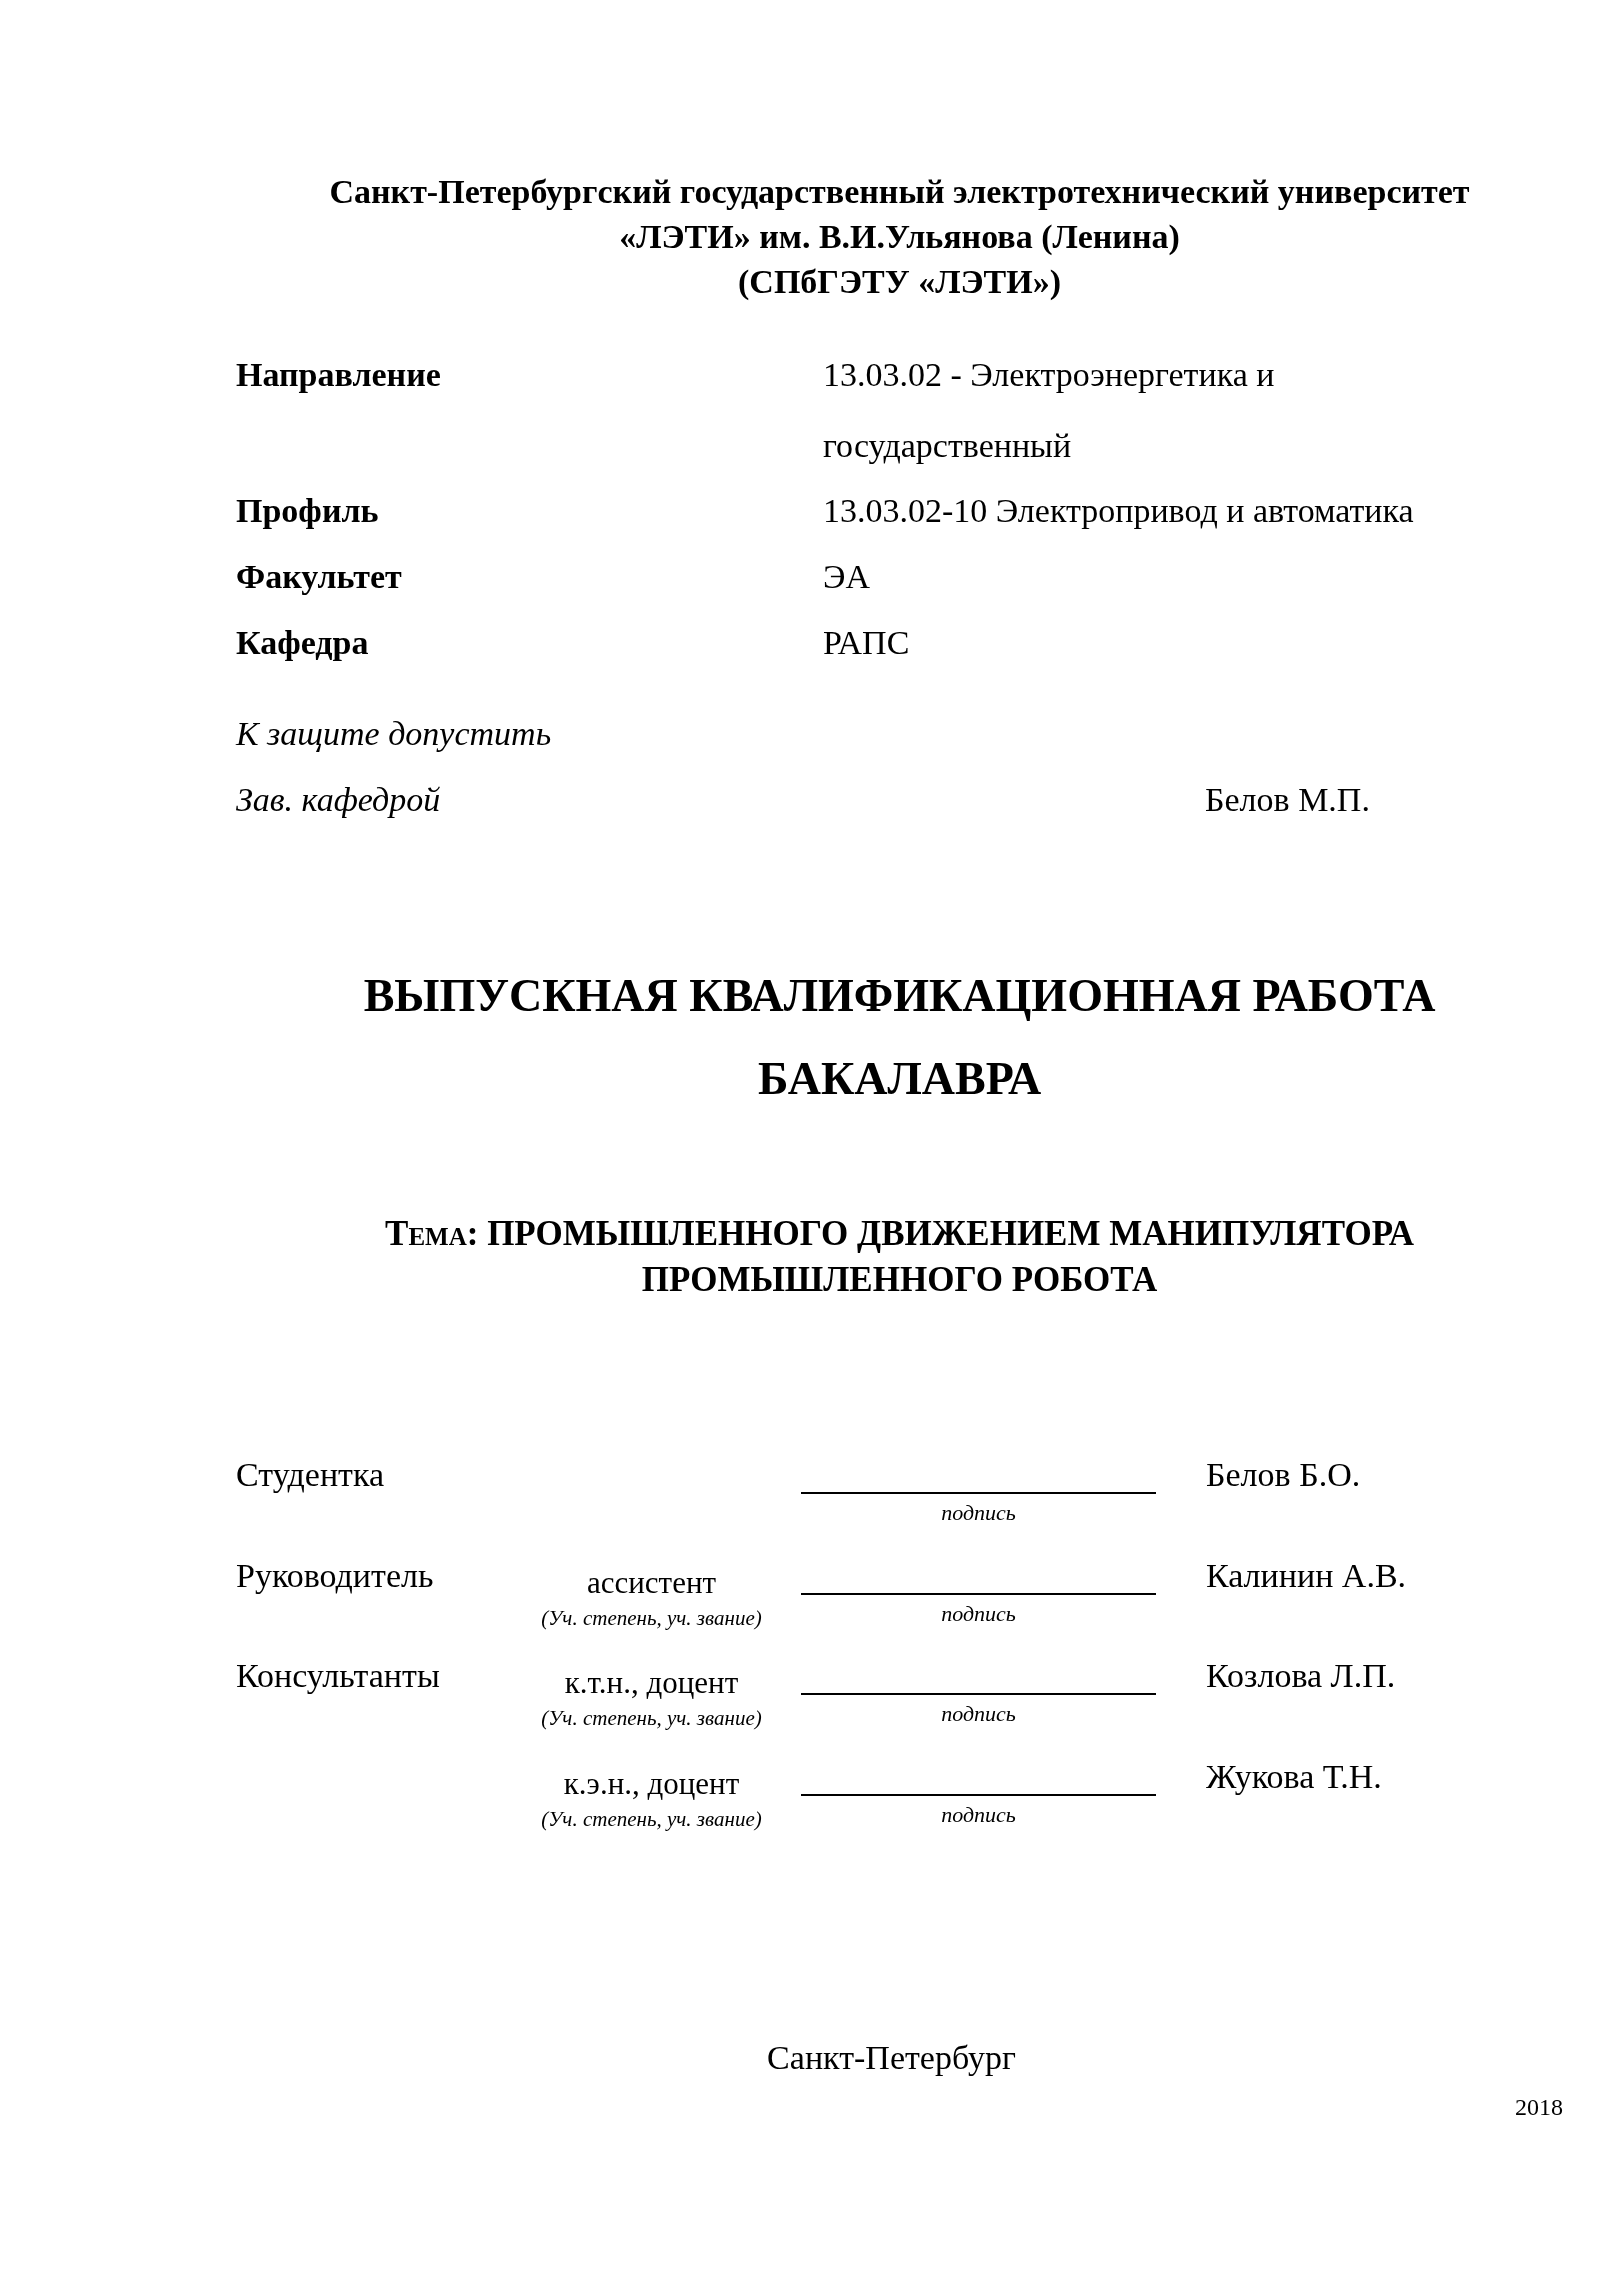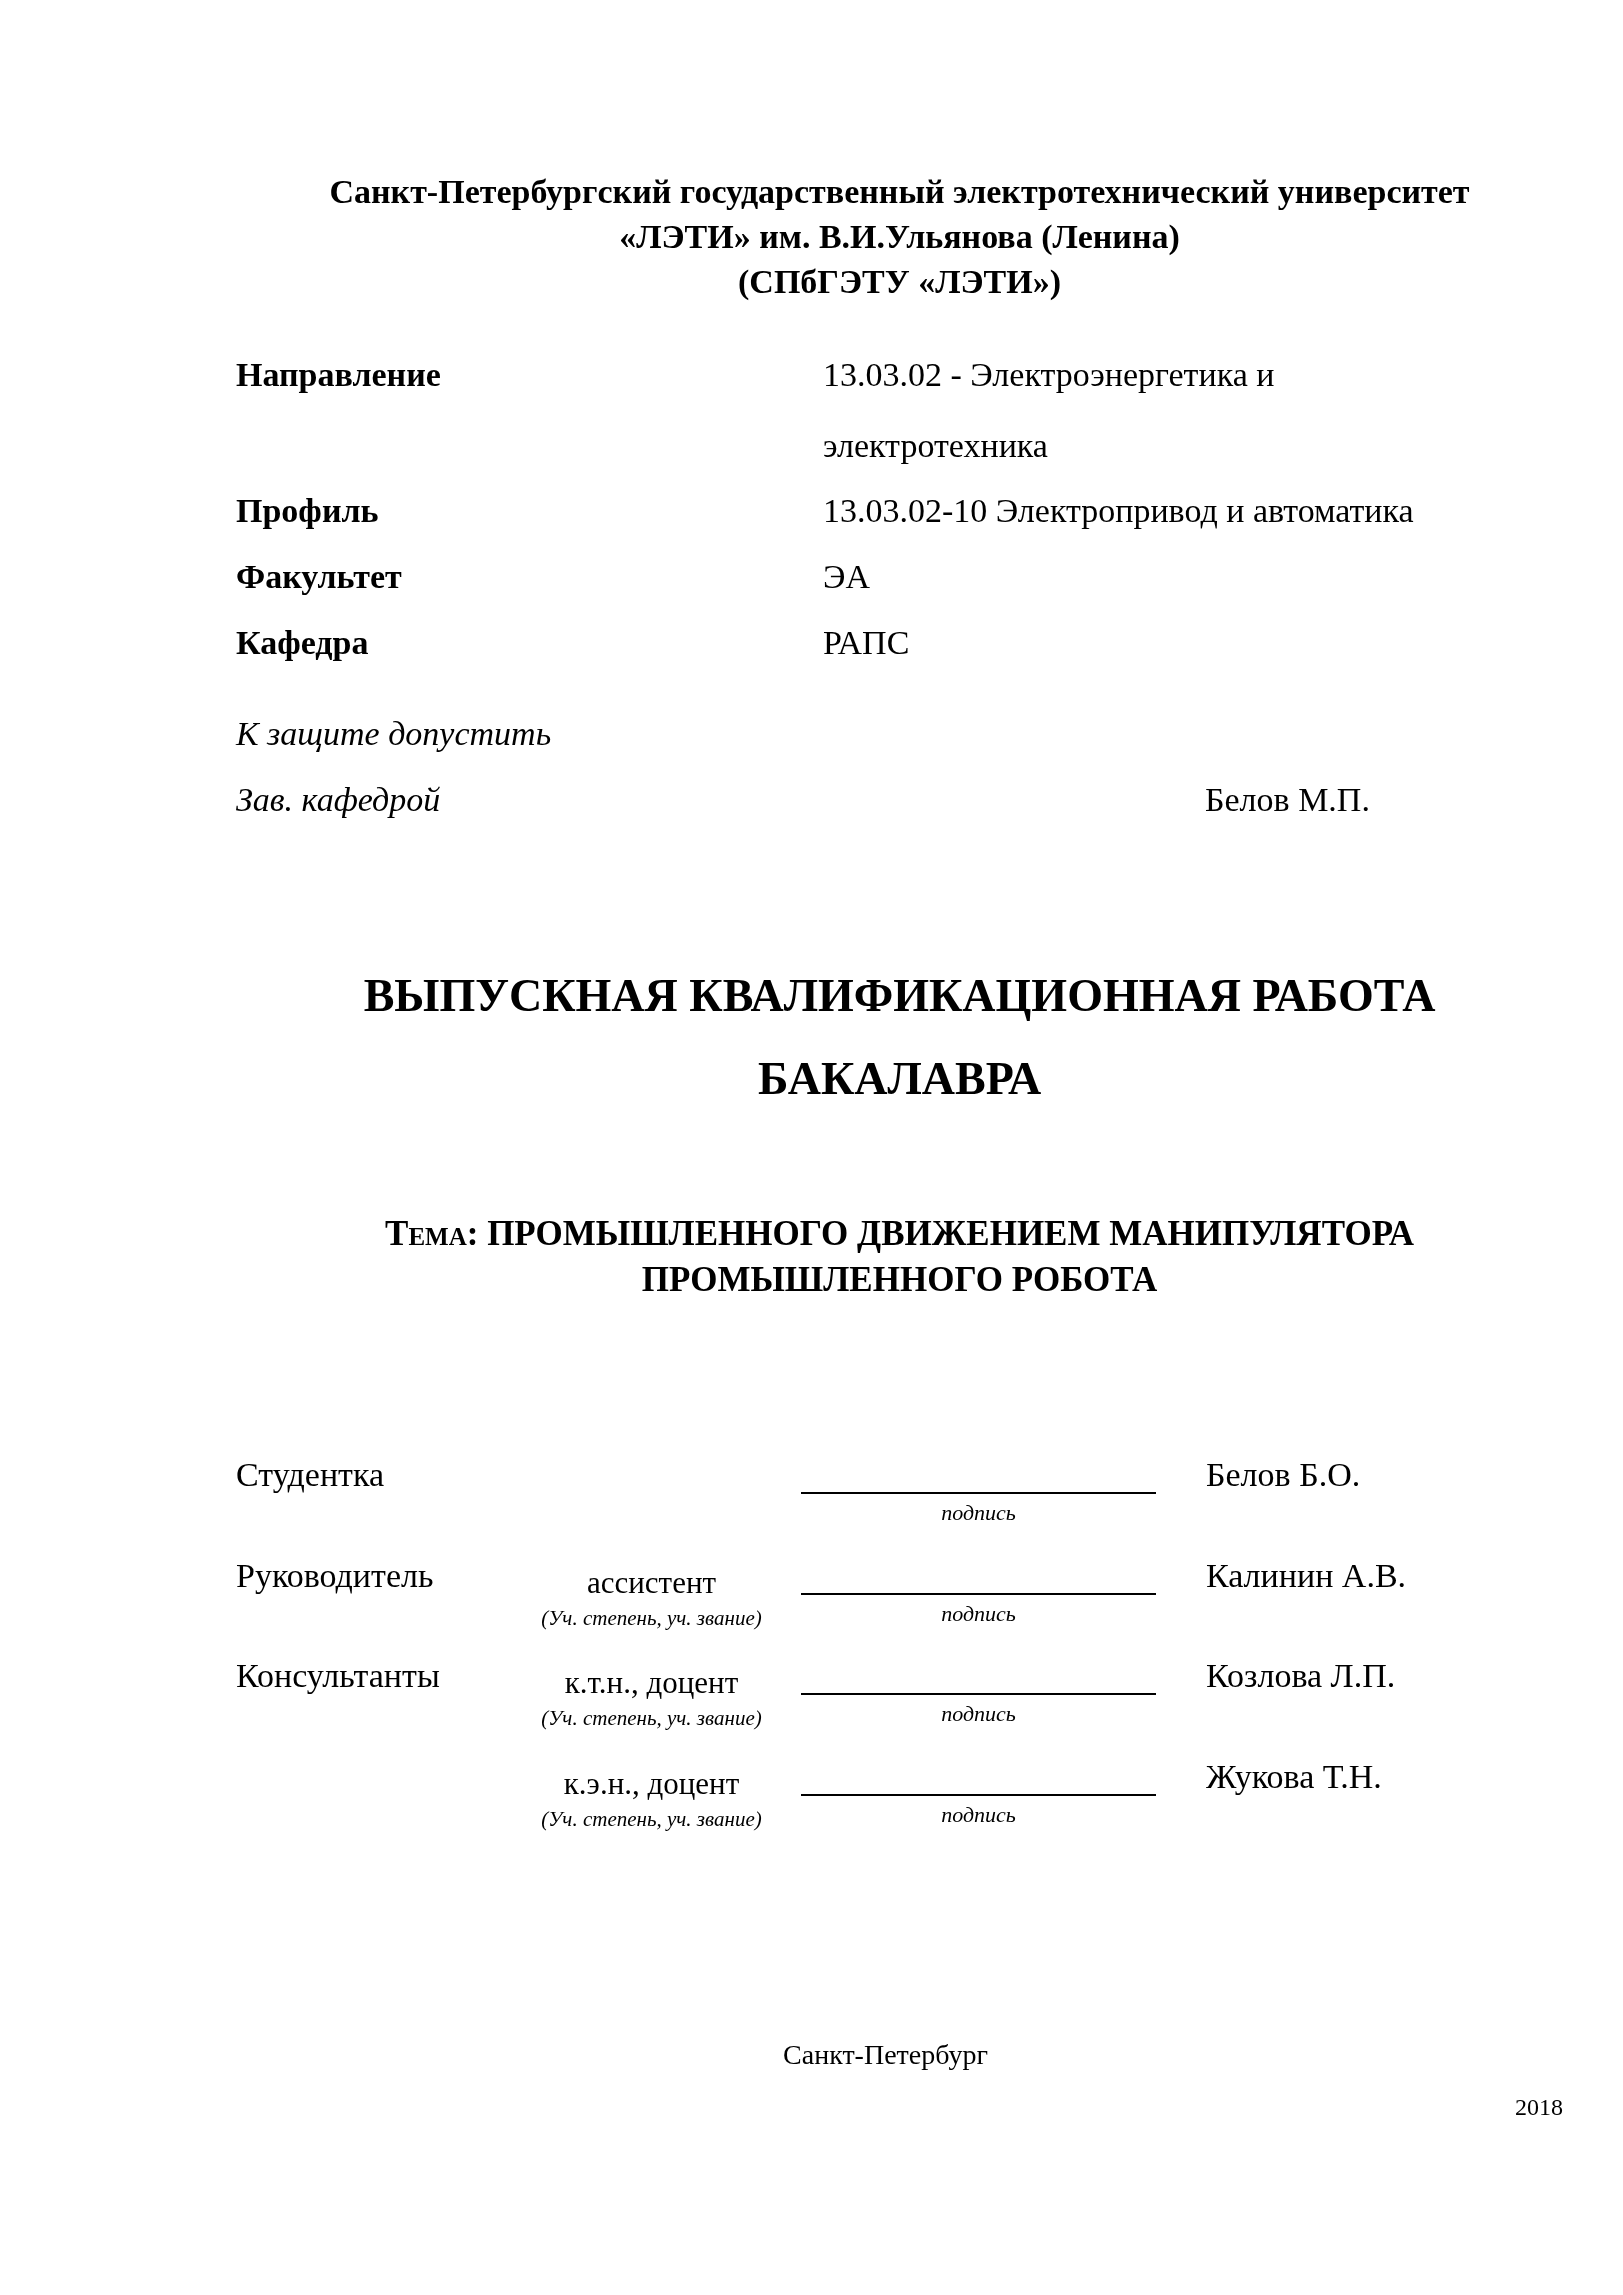--- a/index.html
+++ b/index.html
@@ -137,25 +137,25 @@
   .sig-name {
     position: absolute;
     left: 970px;
     top: 0;
     font-size: 34px;
     white-space: nowrap;
   }
 
   
   .footer-city {
-    left: 222px;
+    left: 228px;
     top: 2024px;
     width: 1327px;
     text-align: center;
-    font-size: 28px;
+    font-size: 34px;
   }
   .footer-year {
     left: 236px;
     top: 2079px;
     width: 1327px;
     text-align: right;
     font-size: 24px;
   }
 </style>
 </head>
@@ -164,21 +164,21 @@
 <div class="page">
 
   <div class="abs univ-header">
     <div>Санкт-Петербургский государственный электротехнический университет</div>
     <div>«ЛЭТИ» им. В.И.Ульянова (Ленина)</div>
     <div>(СПбГЭТУ «ЛЭТИ»)</div>
   </div>
 
   <div class="abs field-label" style="top:341px">Направление</div>
   <div class="abs field-value" style="top:341px">13.03.02 - Электроэнергетика и</div>
-  <div class="abs field-value" style="top:412px">электротехника</div>
+  <div class="abs field-value" style="top:412px">государственный</div>
 
   <div class="abs field-label" style="top:477px">Профиль</div>
   <div class="abs field-value" style="top:477px">13.03.02-10 Электропривод и автоматика</div>
 
   <div class="abs field-label" style="top:543px">Факультет</div>
   <div class="abs field-value" style="top:543px">ЭА</div>
 
   <div class="abs field-label" style="top:609px">Кафедра</div>
   <div class="abs field-value" style="top:609px">РАПС</div>
 

